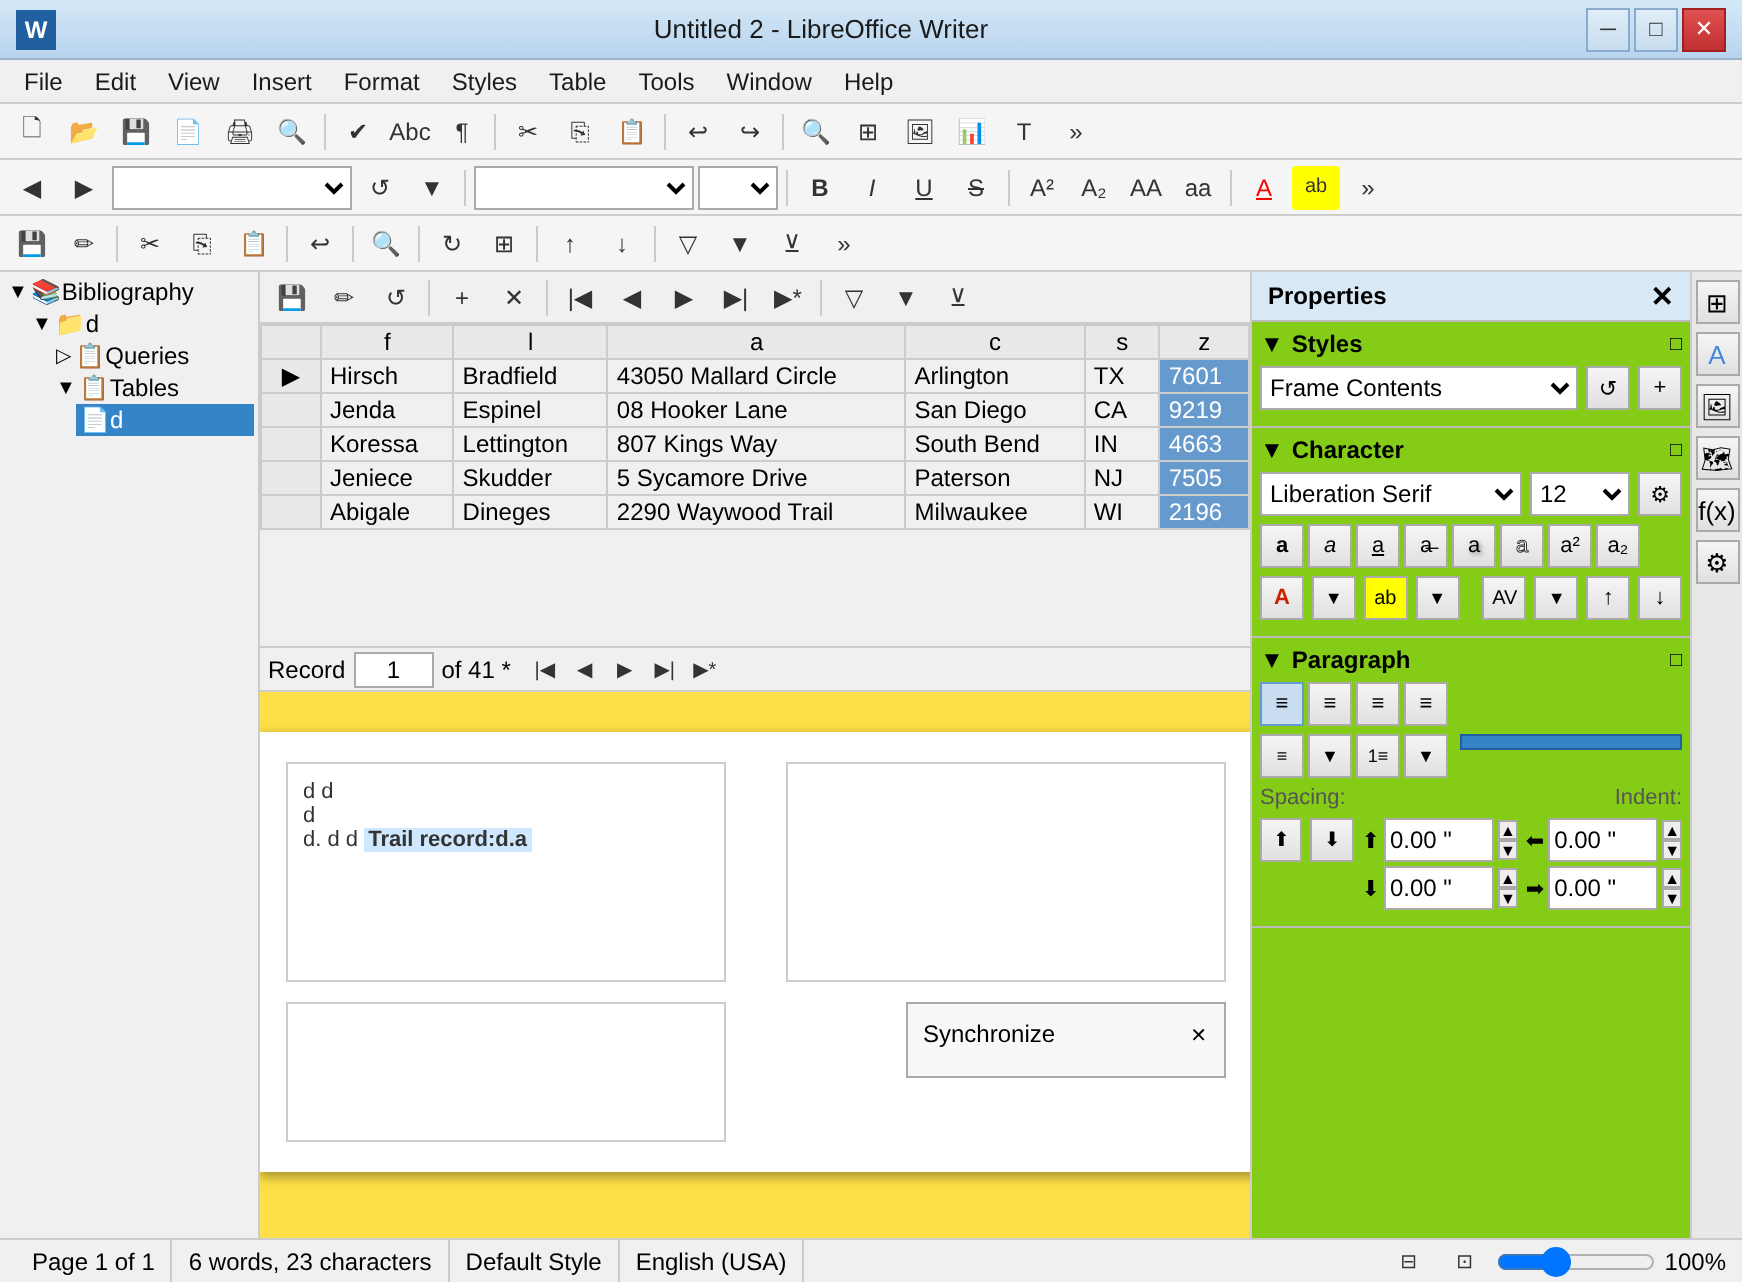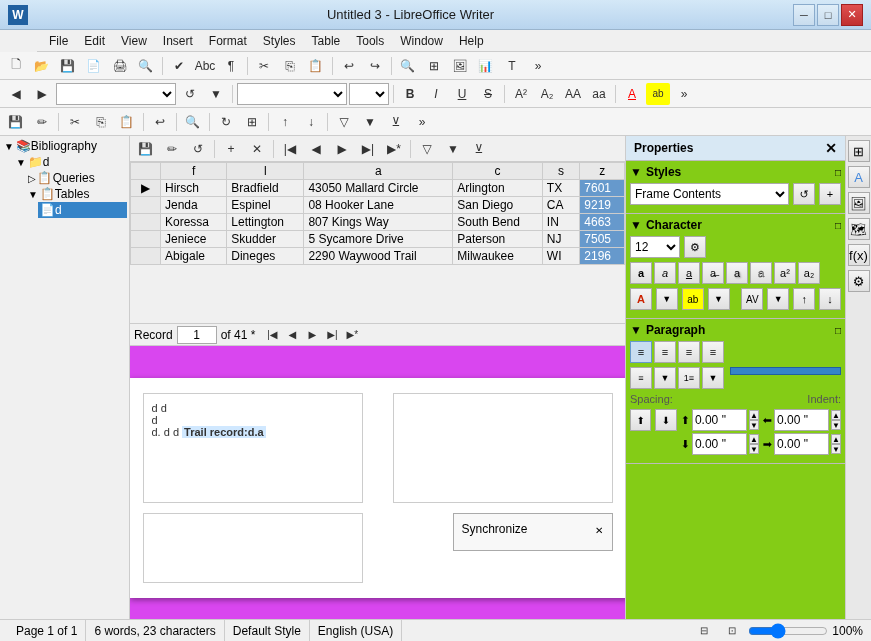--- a/index.html
+++ b/index.html
@@ -26,21 +26,20 @@
     .titlebar-btn.close { background: linear-gradient(to bottom, #e05050, #c03030); color: white; border-color: #a02020; }
 
     
     .menubar {
       background: #f0f0f0;
       height: 22px;
       display: flex;
       align-items: center;
       border-bottom: 1px solid #ccc;
       padding: 0 4px;
-      margin-left: 37px;
     }
     .menu-item {
       padding: 2px 8px;
       cursor: pointer;
       font-size: 12px;
       color: #1a1a1a;
     }
 
     
     .toolbar {
@@ -151,23 +150,23 @@
     .record-input {
       width: 40px; height: 18px;
       border: 1px solid #aaa;
       text-align: center;
       font-size: 12px;
     }
 
     
     .doc-area {
       flex: 1;
-      background: #d946ef;
+      background: #fde047;
       overflow: auto;
-      padding: 32px;
+      padding: 20px;
       display: flex;
       flex-direction: column;
       align-items: center;
     }
     .label-text { font-size: 11px; color: #333; }
     .sync-box {
       position: absolute;
       right: 20px;
       top: 130px;
       width: 160px;
@@ -332,21 +331,21 @@
     
     ::-webkit-scrollbar { width: 10px; height: 10px; }
     ::-webkit-scrollbar-track { background: #f0f0f0; }
     ::-webkit-scrollbar-thumb { background: #c0c0c0; border: 1px solid #aaa; }
   </style>
 </head>
 <body>
 
 <div class="titlebar">
   <div style="width:20px;height:20px;background:#2060a0;display:flex;align-items:center;justify-content:center;font-size:12px;color:white;font-weight:bold;">W</div>
-  <span class="titlebar-title">Untitled 3 - LibreOffice Writer</span>
+  <span class="titlebar-title">Untitled 2 - LibreOffice Writer</span>
   <div class="titlebar-controls">
     <div class="titlebar-btn">─</div>
     <div class="titlebar-btn">□</div>
     <div class="titlebar-btn close">✕</div>
   </div>
 </div>
 
 <div class="menubar">
   <span class="menu-item">File</span>
   <span class="menu-item">Edit</span>
@@ -612,20 +611,23 @@
       </div>
     </div>
 
     <div class="props-section">
       <div class="props-section-header">
         <span>▼</span>
         <span>Character</span>
         <span style="margin-left:auto;font-size:10px;">□</span>
       </div>
       <div class="props-row">
+        <select class="props-select">
+          <option>Liberation Serif</option>
+        </select>
         <select class="props-select-sm">
           <option>12</option>
         </select>
         <button class="props-icon-btn">⚙</button>
       </div>
       <div class="format-btns" style="margin-bottom:4px;">
         <button class="format-btn" style="font-weight:bold;">a</button>
         <button class="format-btn" style="font-style:italic;">a</button>
         <button class="format-btn" style="text-decoration:underline;">a</button>
         <button class="format-btn">a̶</button>

